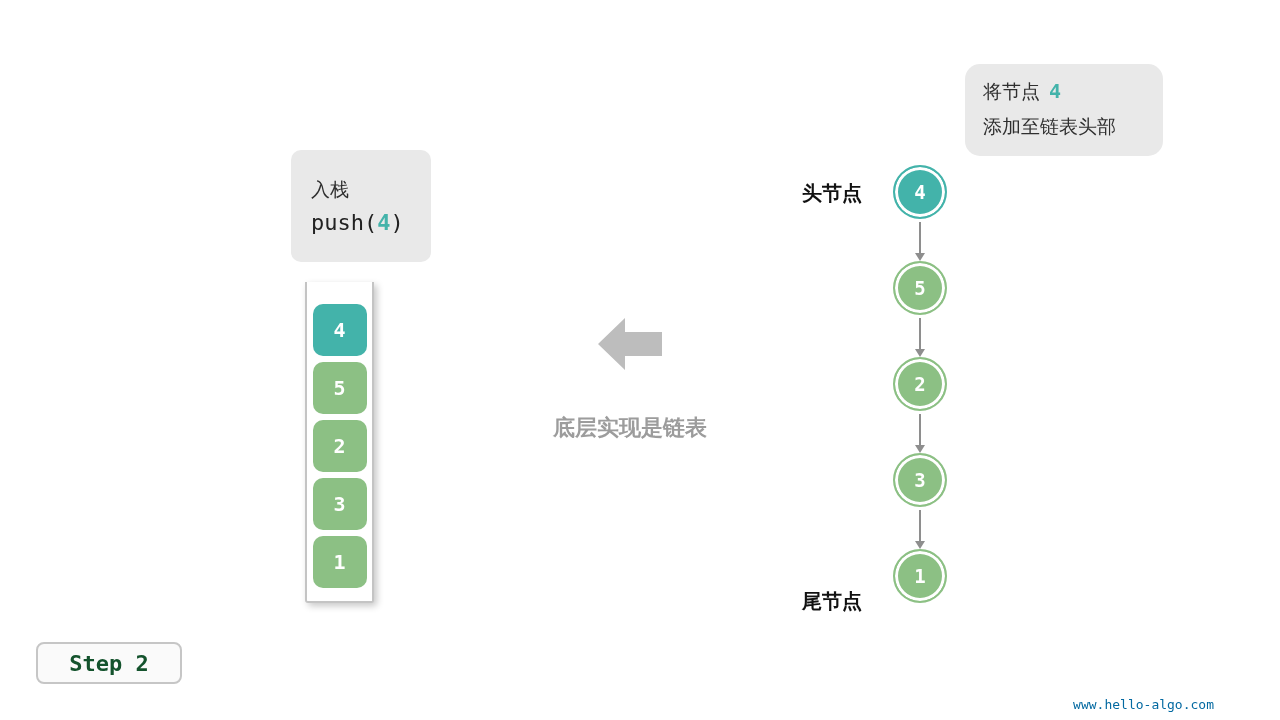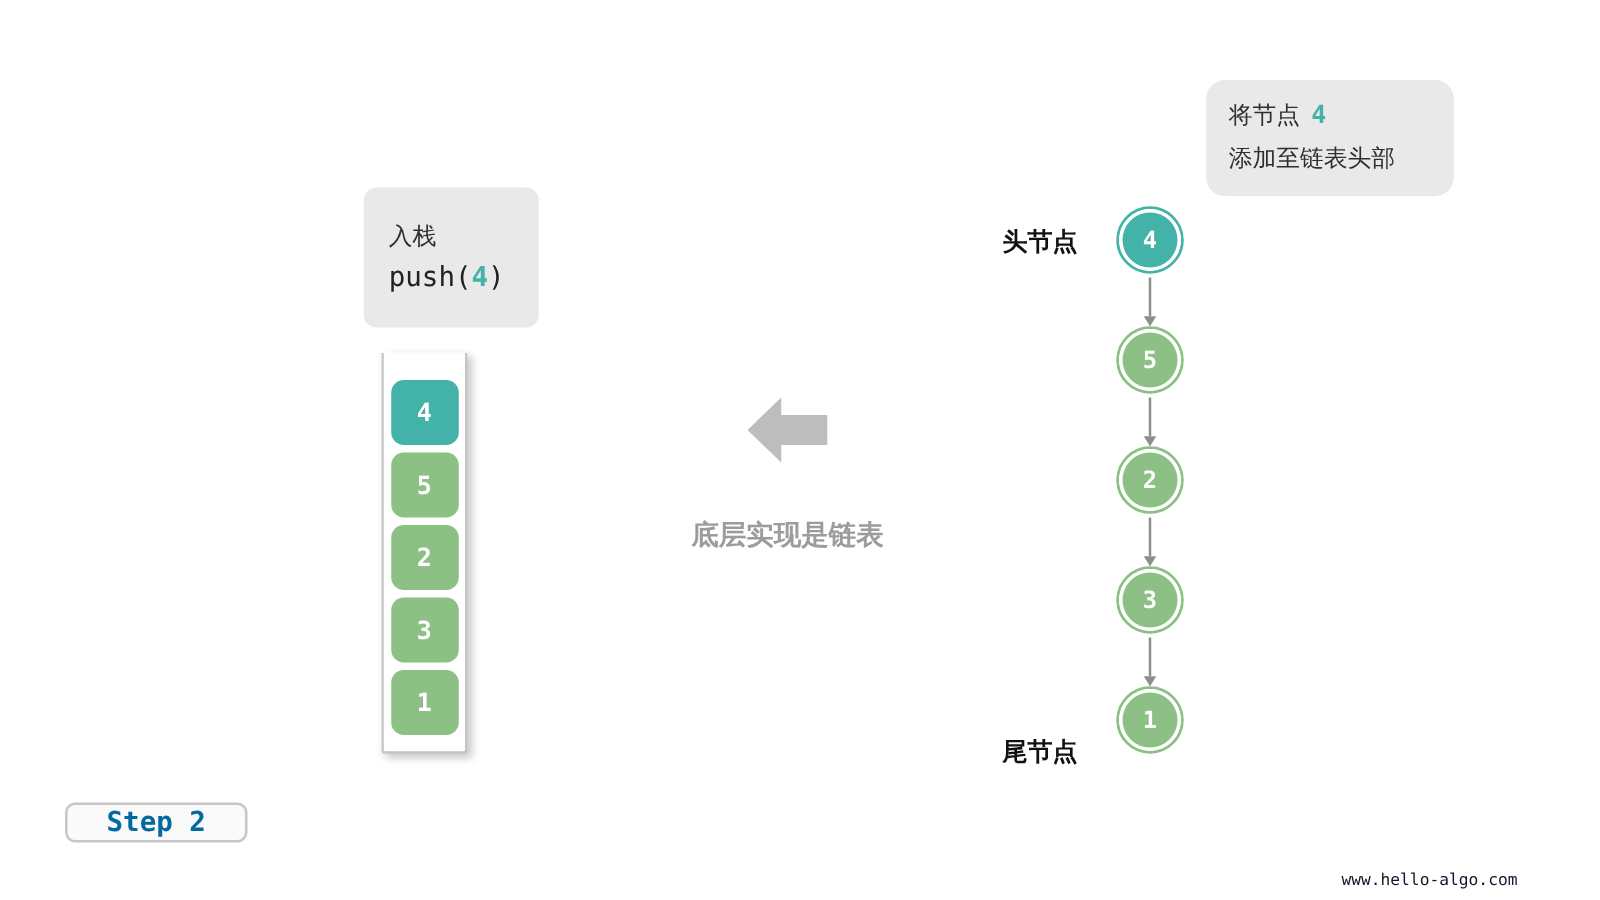--- a/index.html
+++ b/index.html
@@ -113,37 +113,36 @@
     font-size: 20px; font-weight: bold;
     color: #111111;
   }
   .head-label { left: 770px; top: 180px; }
   .tail-label { left: 770px; top: 588px; }
 
   
   .step-box {
     position: absolute;
     left: 36px; top: 642px;
-    width: 146px; height: 32px;
+    width: 146px; height: 42px;
     background: #fafafa;
     border: 2px solid #c6c6c6;
     border-radius: 8px;
     display: flex; align-items: center; justify-content: center;
     font-family: "DejaVu Sans Mono", monospace;
     font-size: 22px; font-weight: bold;
+    color: #14532d;
+  }
+
+  .watermark {
+    position: absolute;
+    right: 66px; bottom: 8px;
+    font-family: "DejaVu Sans Mono", monospace;
+    font-size: 13px;
     color: #0369a1;
-    margin-left: 16px;
-  }
-
-  .watermark {
-    position: absolute;
-    right: 66px; bottom: 8px;
-    font-family: "DejaVu Sans Mono", monospace;
-    font-size: 13px;
-    color: #0f172a;
   }
 </style>
 </head>
 <body>
 
 <div class="canvas">
 
   <div class="gray-box note-box">
     <div><span>将节点</span><span class="accent">4</span></div>
     <div>添加至链表头部</div>

